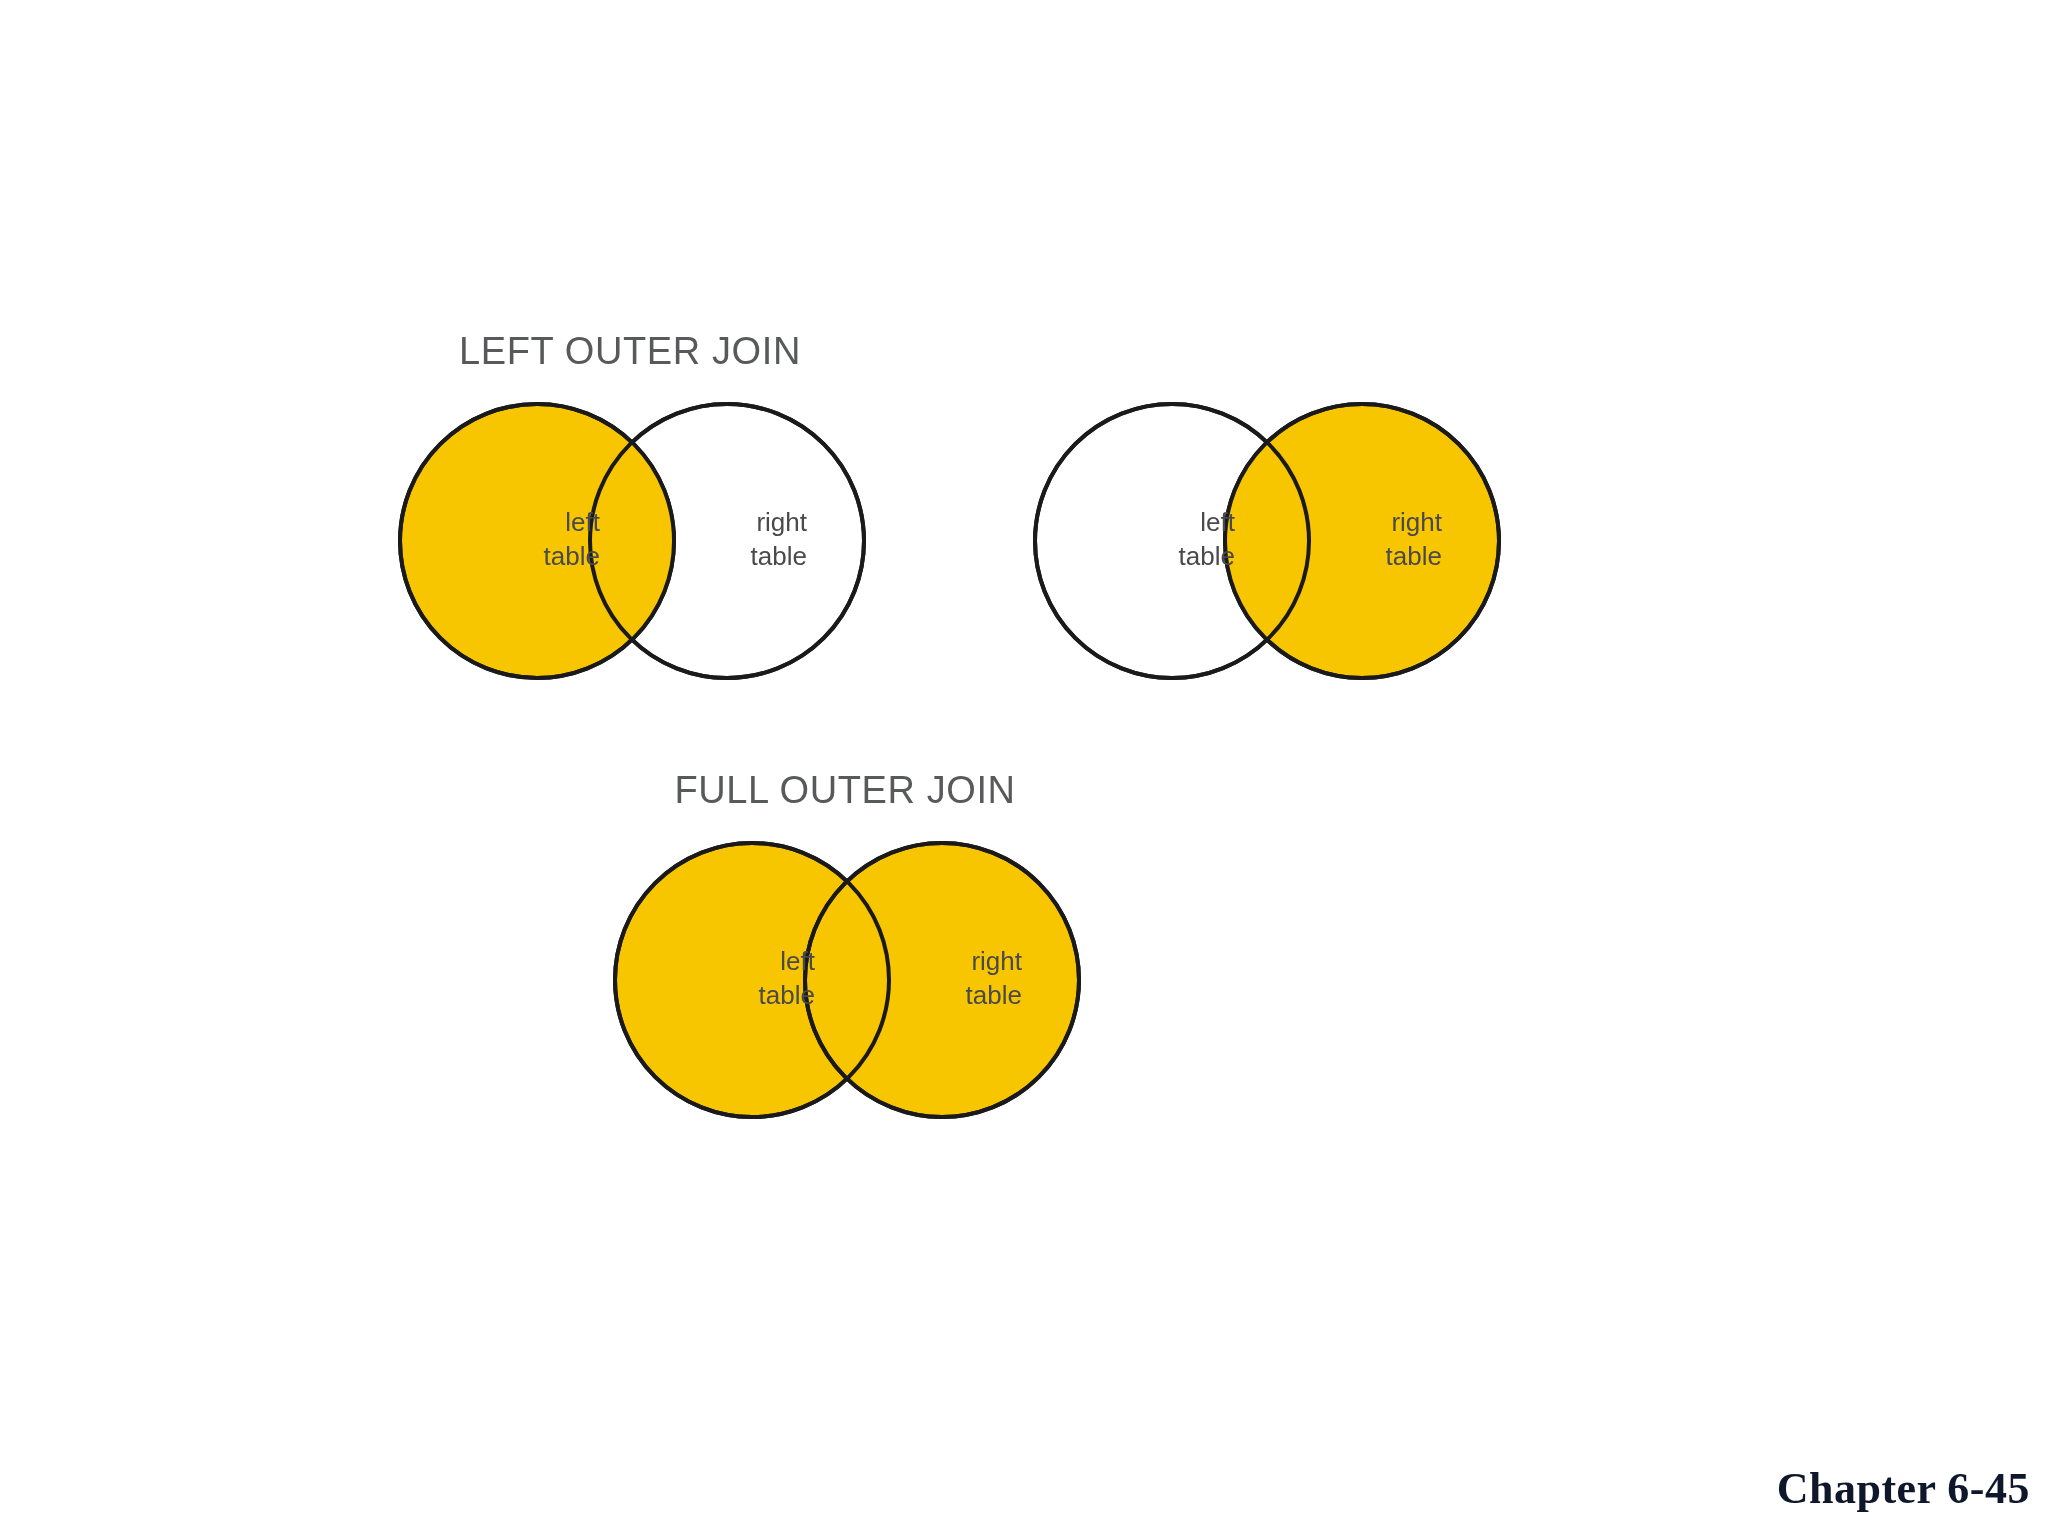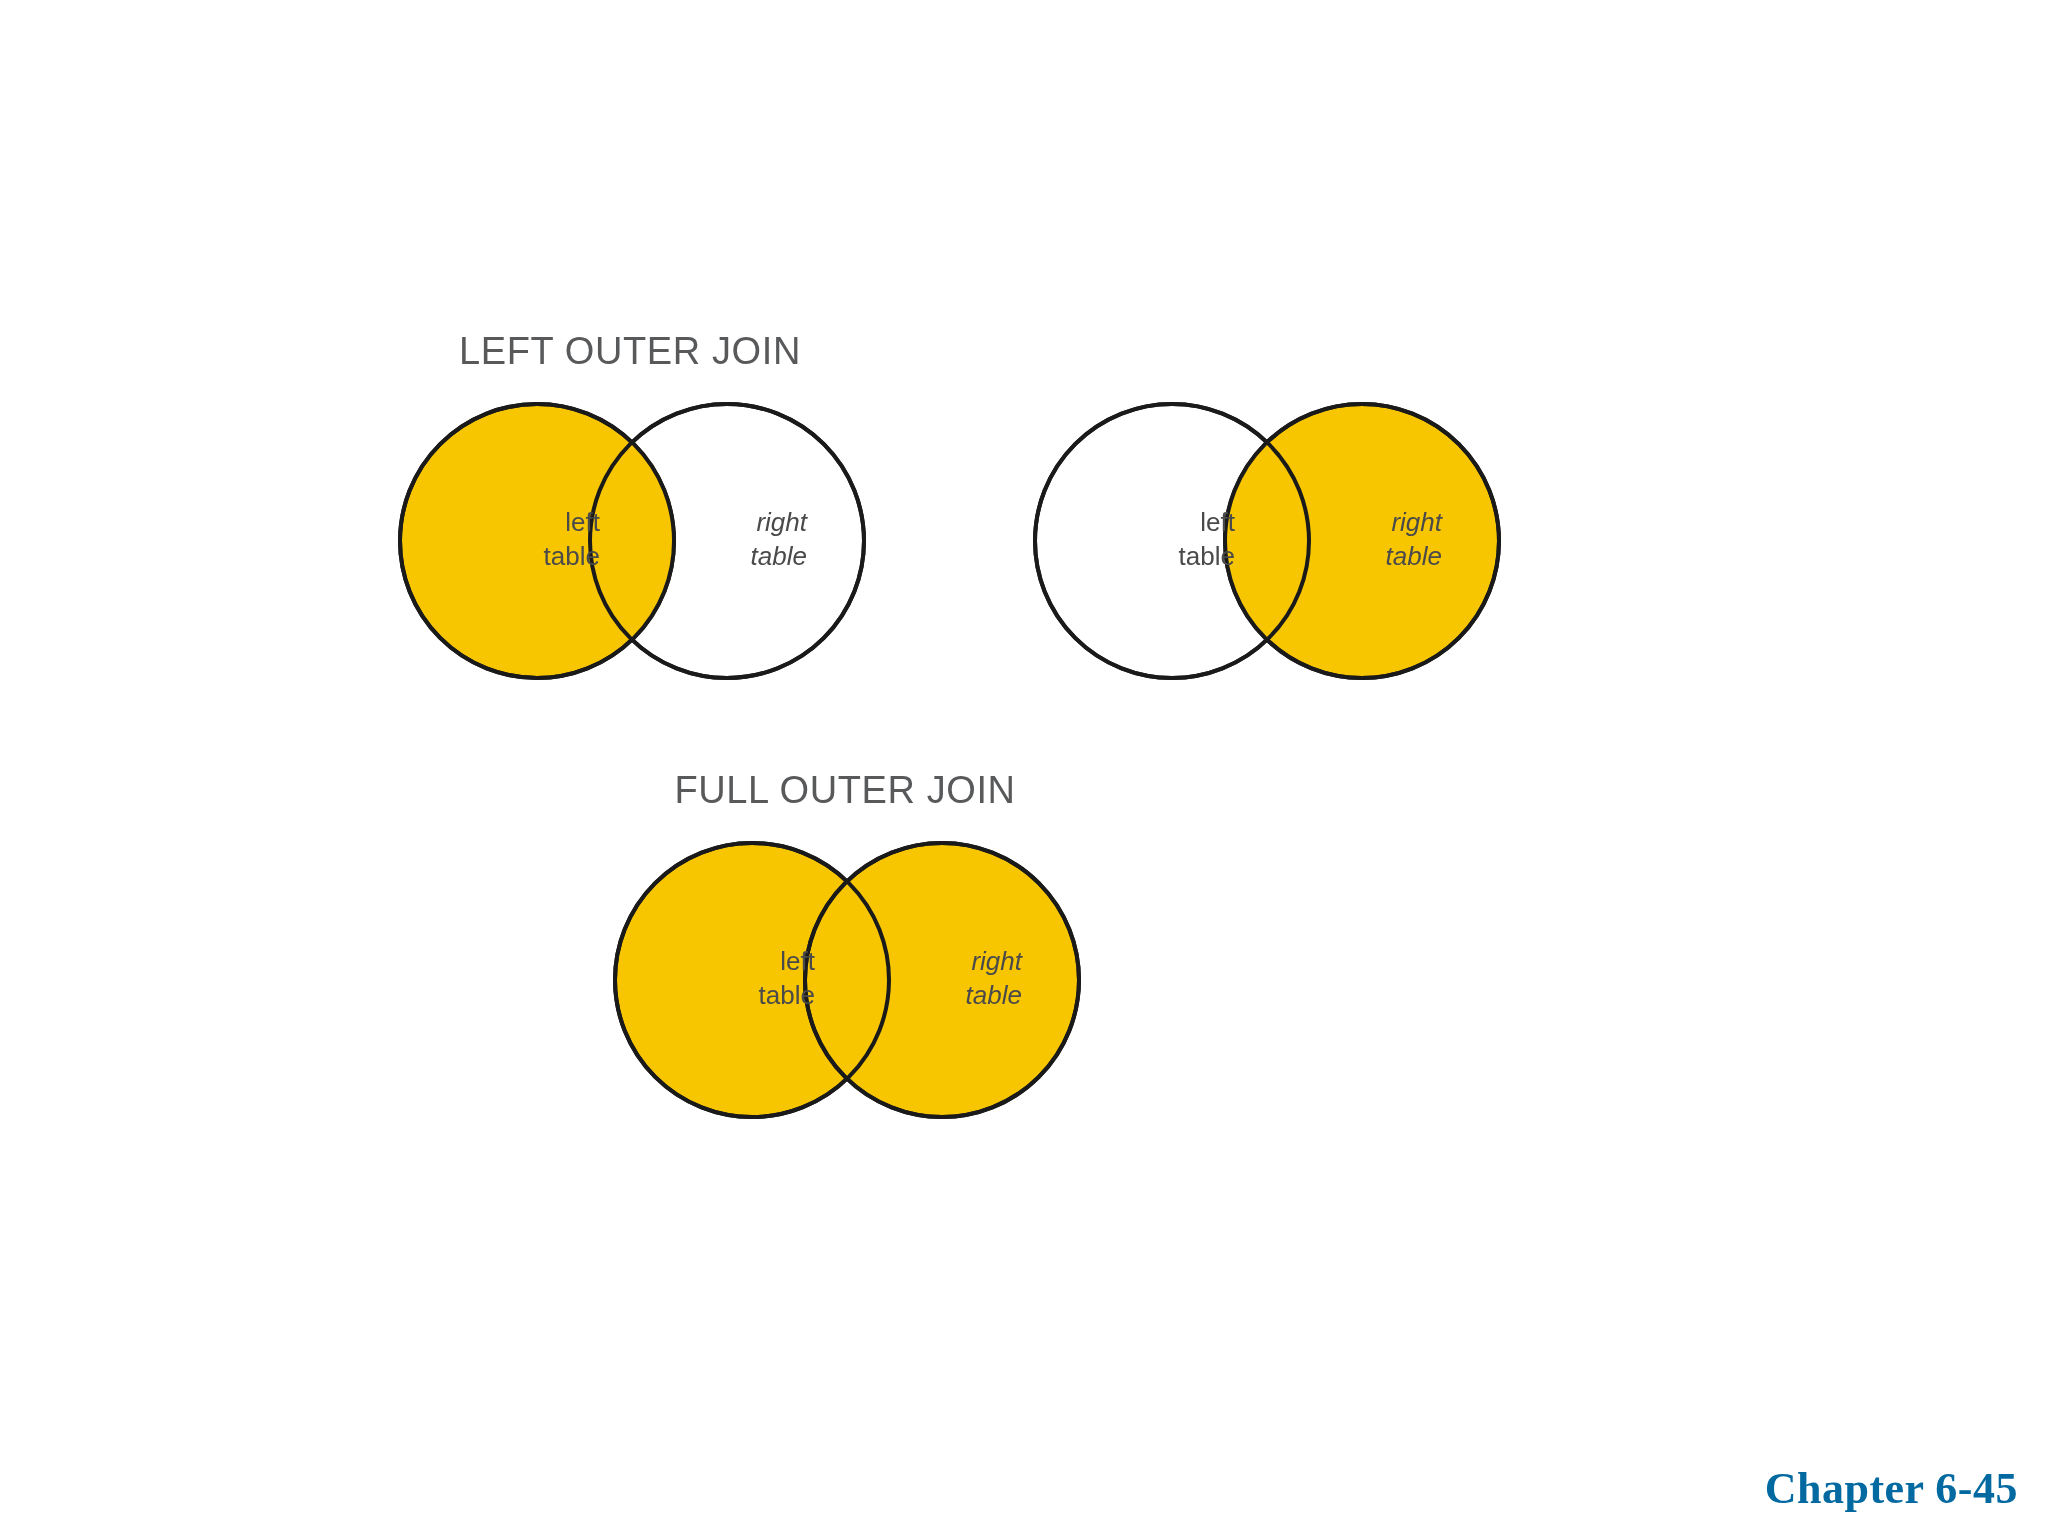--- a/index.html
+++ b/index.html
@@ -70,31 +70,31 @@
   #block-left-outer-join  { left: 330px;  top: 330px;  width: 600px; height: 400px; }
   #block-right-outer-join { left: 965px;  top: 330px;  width: 600px; height: 400px; }
   #block-full-outer-join  { left: 545px;  top: 769px;  width: 600px; height: 400px; }
 
   #block-left-outer-join  .venn-figure,
   #block-right-outer-join .venn-figure,
   #block-full-outer-join  .venn-figure { top: 66px; left: 62px; }
 
   
   .lbl-left  { left: 38px;  top: 110px; width: 170px; }
-  .lbl-right { left: 245px; top: 110px; width: 170px; font-style: italic; }
+  .lbl-right { left: 245px; top: 110px; width: 170px; }
 
   
   #footer-chapter {
     position: absolute;
-    right: 26px;
+    right: 14px;
     bottom: 22px;
     font-family: "Liberation Serif", serif;
     font-weight: bold;
     font-size: 44px;
-    color: #0369a1;
+    color: #0f172a;
     letter-spacing: 0.5px;
     white-space: nowrap;
   }
 </style>
 </head>
 <body>
 
 <div class="slide-canvas">
 
   <div class="venn-block" id="block-left-outer-join">

